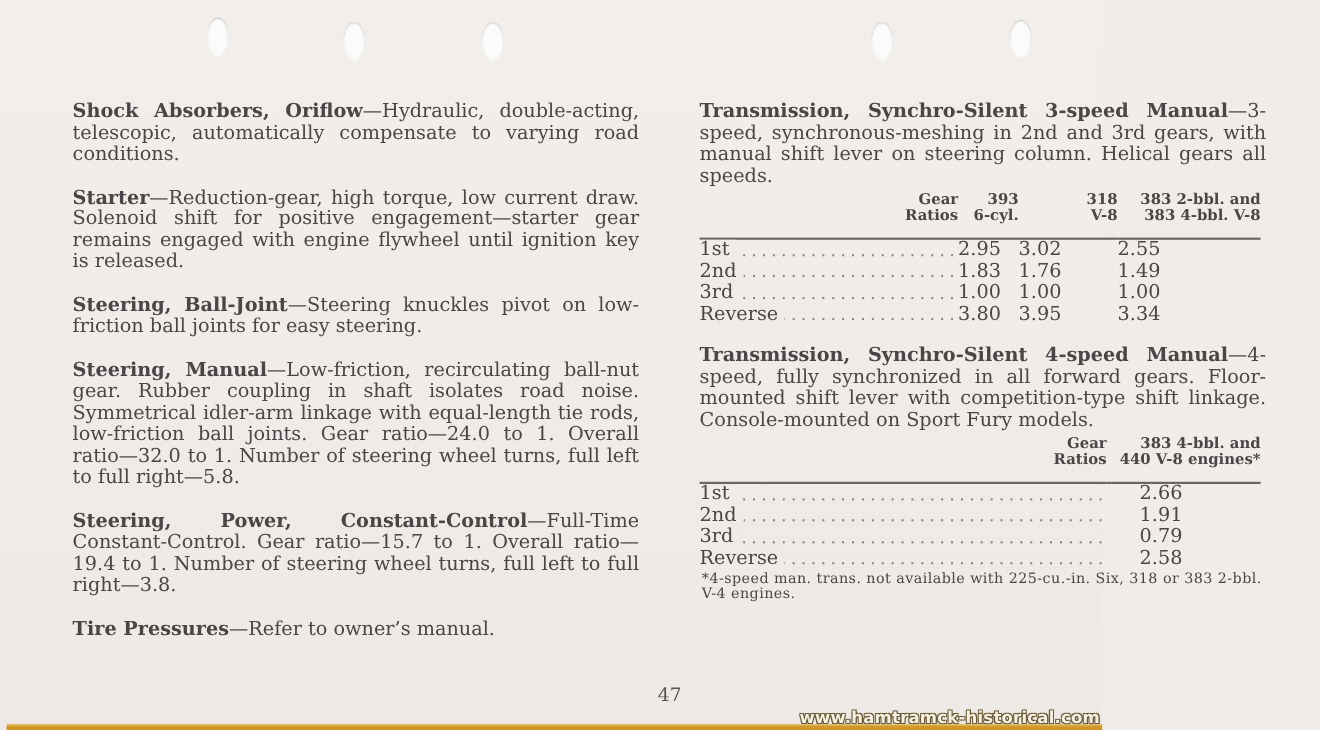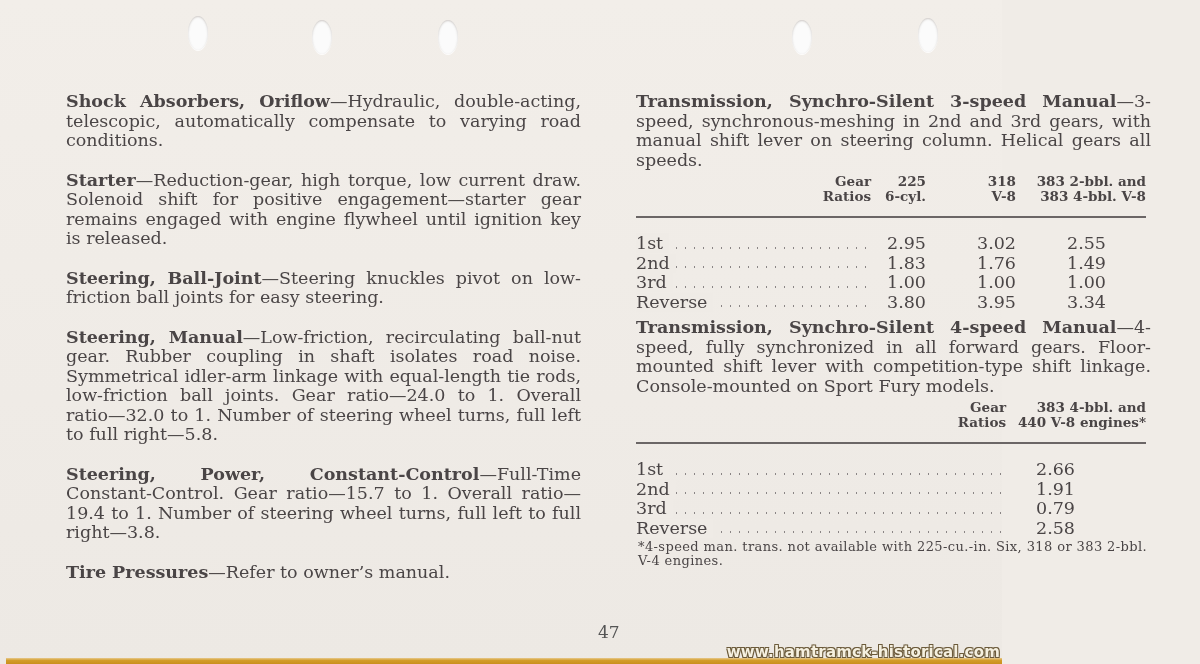--- a/index.html
+++ b/index.html
@@ -26,30 +26,30 @@
     .para b { font-weight: bold; color: #4a4546; }
     .col.right .para { margin-bottom: 4px; }
 
     table.ratios { width: 510px; border-collapse: collapse; margin-top: 2px; }
     table.ratios th {
       font-size: 13.5px; line-height: 15px; font-weight: bold; text-align: right;
       padding: 0; vertical-align: top; color: #4a4546;
     }
     table.ratios th.label { text-align: right; }
     table.ratios tr.hdr th { padding-bottom: 12px; border-bottom: 2px solid #6b6666; }
-    table.ratios tr.first td { padding-top: 16px; }
+    table.ratios tr.first td { padding-top: 0; }
     table.ratios td { font-size: 17.5px; line-height: 19.5px; padding: 0; white-space: nowrap; }
     td.gear { position: relative; overflow: hidden; }
     td.gear .dots {
       position: absolute; left: 0; right: 0; bottom: 5px; height: 2px;
       background-image: radial-gradient(circle, #8a8585 0.8px, transparent 1px);
       background-size: 9px 2px; background-repeat: repeat-x;
     }
     td.gear .g { background: #efebe6; position: relative; padding-right: 6px; }
-    td.num { text-align: right; }
+    td.num { }
     .tbl4 td.num { text-align: left; padding-left: 30px; }
     .footnote { font-size: 13px; line-height: 14px; margin-top: 2px; padding-left: 2px; letter-spacing: 0.4px; }
     .pagenum { position: absolute; left: 598px; top: 622px; font-size: 17px; color: #555; }
     .watermark {
       position: absolute; right: 2px; top: 643px; font-family: "DejaVu Sans", sans-serif;
       font-size: 15px; font-weight: bold; color: #f5f0e0; letter-spacing: 0.2px;
       text-shadow: 1px 1px 0 #6b5a3a, -1px -1px 0 #6b5a3a, 1px -1px 0 #6b5a3a, -1px 1px 0 #6b5a3a;
     }
     .bottom-band {
       position: absolute; left: 6px; right: 0; top: 658px; height: 6px;
@@ -82,21 +82,21 @@
     <table class="ratios">
       <colgroup>
           <col style="width:235px">
           <col style="width:55px">
           <col style="width:90px">
           <col style="width:130px">
         </colgroup>
       <tbody>
           <tr>
         <th class="label">Gear</th>
-        <th>225</th>
+        <th>393</th>
         <th>318</th>
         <th>383 2-bbl. and</th>
       </tr>
       <tr class="hdr">
         <th class="label">Ratios</th>
         <th>6-cyl.</th>
         <th>V-8</th>
         <th>383 4-bbl. V-8</th>
       </tr>
       <tr class="first">
@@ -119,21 +119,21 @@
       </tr>
       <tr>
         <td class="gear"><span class="dots"></span><span class="g">Reverse</span></td>
         <td class="num">3.80</td>
         <td class="num">3.95</td>
         <td class="num" style="padding-right:40px">3.34</td>
       </tr>
     </tbody>
       </table>
 
-    <p class="para" style="margin-top:6px"><b>Transmission, Synchro-Silent 4-speed Manual</b><span>—4-speed, fully synchronized in all forward gears. Floor-mounted shift lever with competition-type shift linkage. Console-mounted on Sport Fury models.</span></p>
+    <p class="para" style="margin-top:18px"><b>Transmission, Synchro-Silent 4-speed Manual</b><span>—4-speed, fully synchronized in all forward gears. Floor-mounted shift lever with competition-type shift linkage. Console-mounted on Sport Fury models.</span></p>
 
     <table class="ratios tbl4">
       <colgroup>
           <col style="width:370px">
           <col style="width:140px">
         </colgroup>
       <tbody>
           <tr>
         <th class="label">Gear</th>
         <th>383 4-bbl. and</th>

